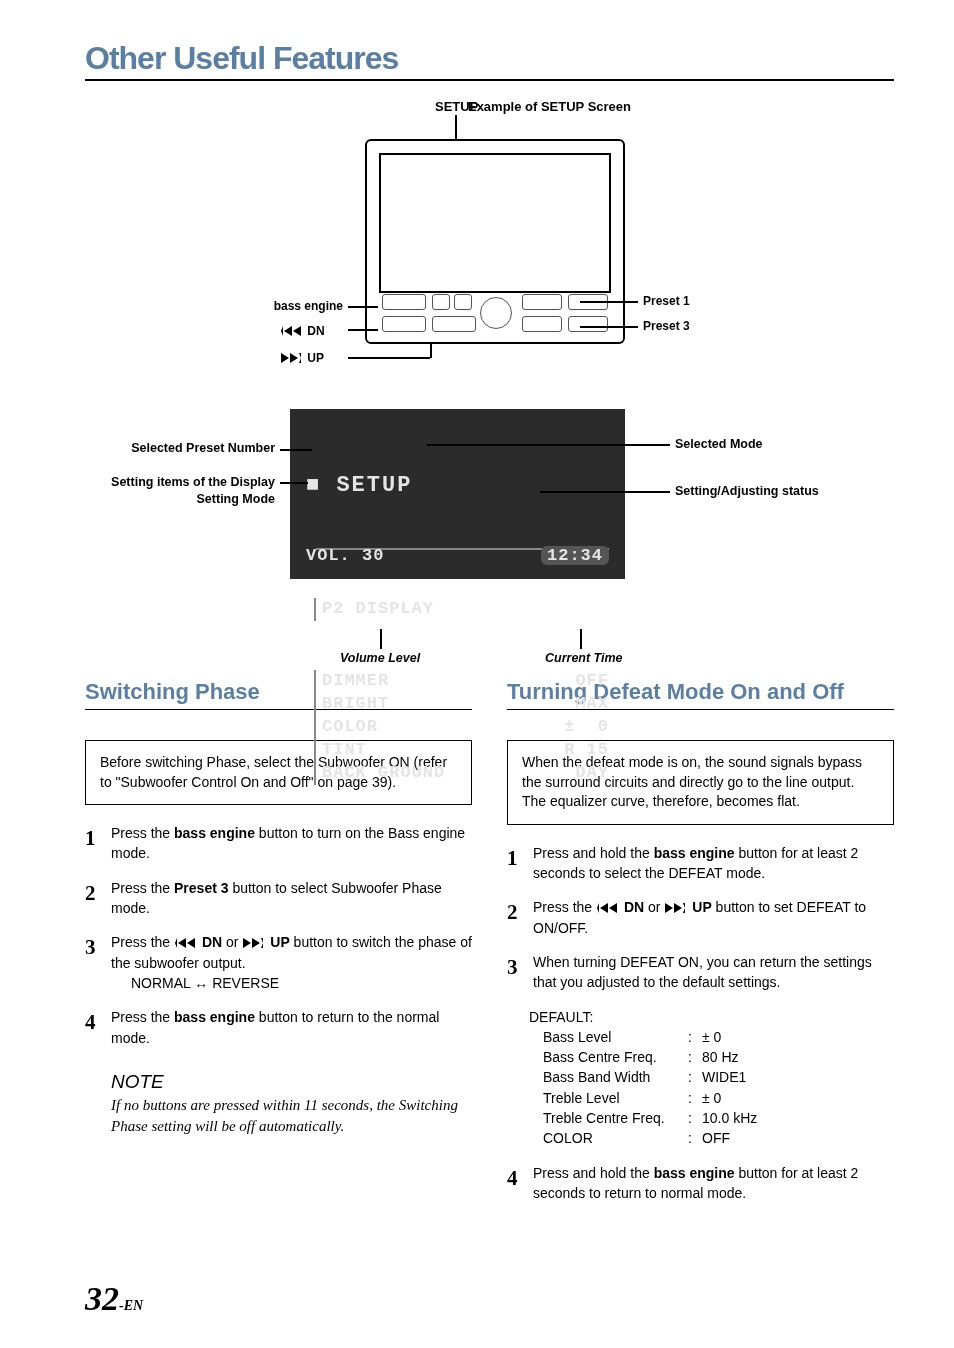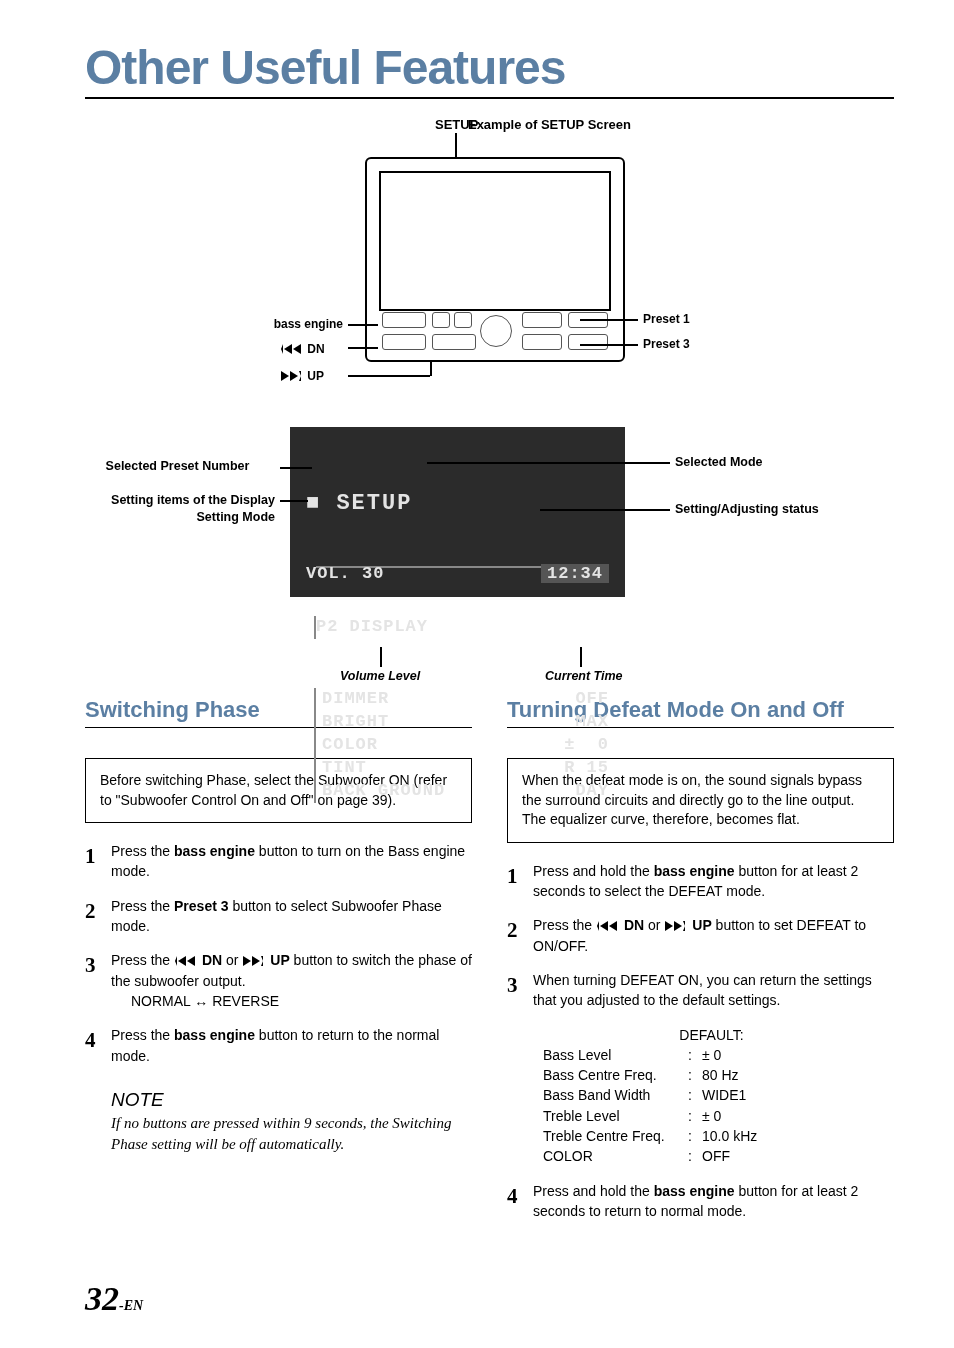--- a/index.html
+++ b/index.html
@@ -6,21 +6,21 @@
   body {
     font-family: Arial, Helvetica, sans-serif;
     width: 954px;
     height: 1348px;
     background: #fff;
     color: #000;
     position: relative;
     padding: 40px 60px 30px 85px;
   }
   .page-title {
-    font-size: 48px;
+    font-size: 32px;
     font-weight: bold;
     color: #5b7fa3;
     border-bottom: 2px solid #000;
     padding-bottom: 2px;
     margin-bottom: 18px;
     letter-spacing: -1px;
   }
   .diagram-area {
     position: relative;
     width: 100%;
@@ -100,21 +100,21 @@
   .osd .title { font-size: 22px; letter-spacing: 2px; }
   .osd-row { display: flex; justify-content: space-between; }
   .osd-bottom {
     position: absolute;
     bottom: 14px; left: 16px; right: 16px;
     display: flex; justify-content: space-between;
     font-family: "Courier New", monospace;
     color: #e4e4e4; font-size: 17px; font-weight: bold;
     letter-spacing: 1px;
   }
-  .osd-time { background: #555; padding: 0 6px; }
+  .osd-time { background: #555; padding: 0 6px; border-radius: 6px; }
 
   .side-label {
     position: absolute;
     font-size: 12.5px;
     font-weight: bold;
     text-align: right;
   }
   .side-label.right { text-align: left; }
 
   .below-label {
@@ -165,21 +165,21 @@
   .sub-line { margin-left: 20px; }
   .note-label { font-weight: normal; font-style: italic; font-size: 19px; margin-top: 20px;}
   .note-text { font-style: italic; font-family: "Times New Roman", serif; font-size: 15px; line-height: 1.35; }
 
   .defaults {
     font-size: 14px;
     line-height: 1.45;
     margin-left: 26px;
     margin-bottom: 14px;
   }
-  .defaults-heading { margin-left: -4px; text-align: center; }
+  .defaults-heading { margin-left: -4px; }
   .def-row { display: flex; margin-left: 10px;}
   .def-name { width: 145px; }
   .def-colon { width: 14px; }
 
   .page-num {
     position: absolute;
     bottom: 30px;
     left: 85px;
     font-family: "Times New Roman", serif;
     font-style: italic;
@@ -243,30 +243,30 @@
   <div class="callout-line h" style="left:495px; top:227px; width:58px;"></div>
 
   <div class="setup-caption">Example of SETUP Screen</div>
 </div>
 
 <div class="setup-screen-area">
   <div class="setup-screen">
     <div class="osd">
       <div class="title">■ <span>SETUP</span></div>
       <div style="border-top:2px solid #888; margin:2px 0 2px 10px;"></div>
-      <div style="margin-left:8px; border-left:2px solid #888; margin-bottom:3px;">P2 DISPLAY</div>
+      <div style="margin-left:8px; border-left:2px solid #888; padding-left:6px; margin-bottom:3px;">P2 DISPLAY</div>
       <div id="osd-items" style="margin-left:8px; border-left:2px solid #888; padding-left:6px;"><div class="osd-row"><span>DIMMER</span><span>OFF</span></div><div class="osd-row"><span>BRIGHT</span><span>MAX</span></div><div class="osd-row"><span>COLOR</span><span>±  0</span></div><div class="osd-row"><span>TINT</span><span>R 15</span></div><div class="osd-row"><span>BACK GROUND</span><span>DAY</span></div></div>
     </div>
     <div class="osd-bottom">
       <span>VOL. 30</span>
       <span class="osd-time">12:34</span>
     </div>
   </div>
 
-  <div class="side-label" style="left:-5px; top:32px; width:195px;text-align:center;">Selected Preset Number</div>
+  <div class="side-label" style="left:-5px; top:32px; width:195px;">Selected Preset Number</div>
   <div class="callout-line h" style="left:195px; top:40px; width:32px;"></div>
 
   <div class="side-label" style="left:20px; top:65px; width:170px; line-height:1.35;">Setting items of the Display Setting Mode</div>
   <div class="callout-line h" style="left:195px; top:73px; width:28px;"></div>
 
   <div class="side-label right" style="left:590px; top:28px;">Selected Mode</div>
   <div class="callout-line h" style="left:342px; top:35px; width:243px;"></div>
 
   <div class="side-label right" style="left:590px; top:75px;">Setting/Adjusting status</div>
   <div class="callout-line h" style="left:455px; top:82px; width:130px;"></div>
@@ -308,21 +308,21 @@
             <polygon points="18,0 20,5 18,10 20,10 20,0" fill="#000"></polygon>
           </svg><span class="bold"> UP</span><span> button to switch the phase of the subwoofer output.</span>
         <div class="sub-line">NORMAL ↔ REVERSE</div>
       </div>
     </div>
     <div class="step">
       <div class="step-num">4</div>
       <div class="step-body">
         <span>Press the </span><span class="bold">bass engine</span><span> button to return to the normal mode.</span>
         <div class="note-label">NOTE</div>
-        <div class="note-text">If no buttons are pressed within 9 seconds, the Switching Phase setting will be off automatically.</div>
+        <div class="note-text">If no buttons are pressed within 11 seconds, the Switching Phase setting will be off automatically.</div>
       </div>
     </div>
   </div>
 
   <div class="col">
     <h2 class="section-heading">Turning Defeat Mode On and Off</h2>
     <div class="intro-box">When the defeat mode is on, the sound signals bypass the surround circuits and directly go to the line output. The equalizer curve, therefore, becomes flat.</div>
 
     <div class="step">
       <div class="step-num">1</div>

